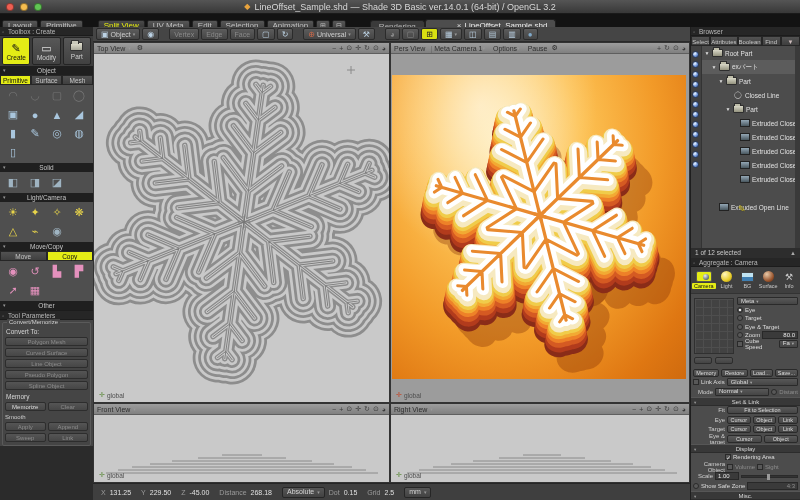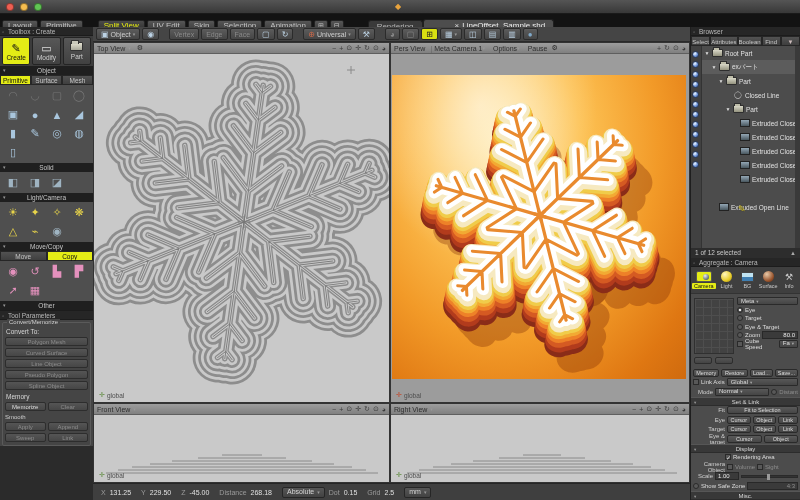--- a/index.html
+++ b/index.html
@@ -189,28 +189,29 @@
 </head>
 <body>
 
 <div id="titlebar">
   <div class="tlights">
     <div class="tlight tl-close"></div>
     <div class="tlight tl-min"></div>
     <div class="tlight tl-zoom"></div>
   </div>
   <span id="app-icon">◆</span>
+  <span id="win-title">LineOffset_Sample.shd — Shade 3D Basic ver.14.0.1 (64-bit) / OpenGL 3.2</span>
 </div>
 
 <div id="tabrow">
   <span class="ws-tab">Layout</span>
   <span class="ws-tab">Primitive</span>
   <span class="ws-tab active">Split View</span>
-  <span class="ws-tab">UV Edit</span>
-  <span class="ws-tab">Skin</span>
+  <span class="ws-tab">UV Meta</span>
+  <span class="ws-tab">Edit</span>
   <span class="ws-tab">Selection</span>
   <span class="ws-tab">Animation</span>
   <span class="ws-tab ws-mini">⊞</span>
   <span class="ws-tab ws-mini">⊟</span>
   <div class="doc-tabs">
     <span class="doc-tab">Rendering</span>
     <span class="doc-tab active"><span class="doc-close">×</span><span>LineOffset_Sample.shd</span></span>
   </div>
 </div>
 

